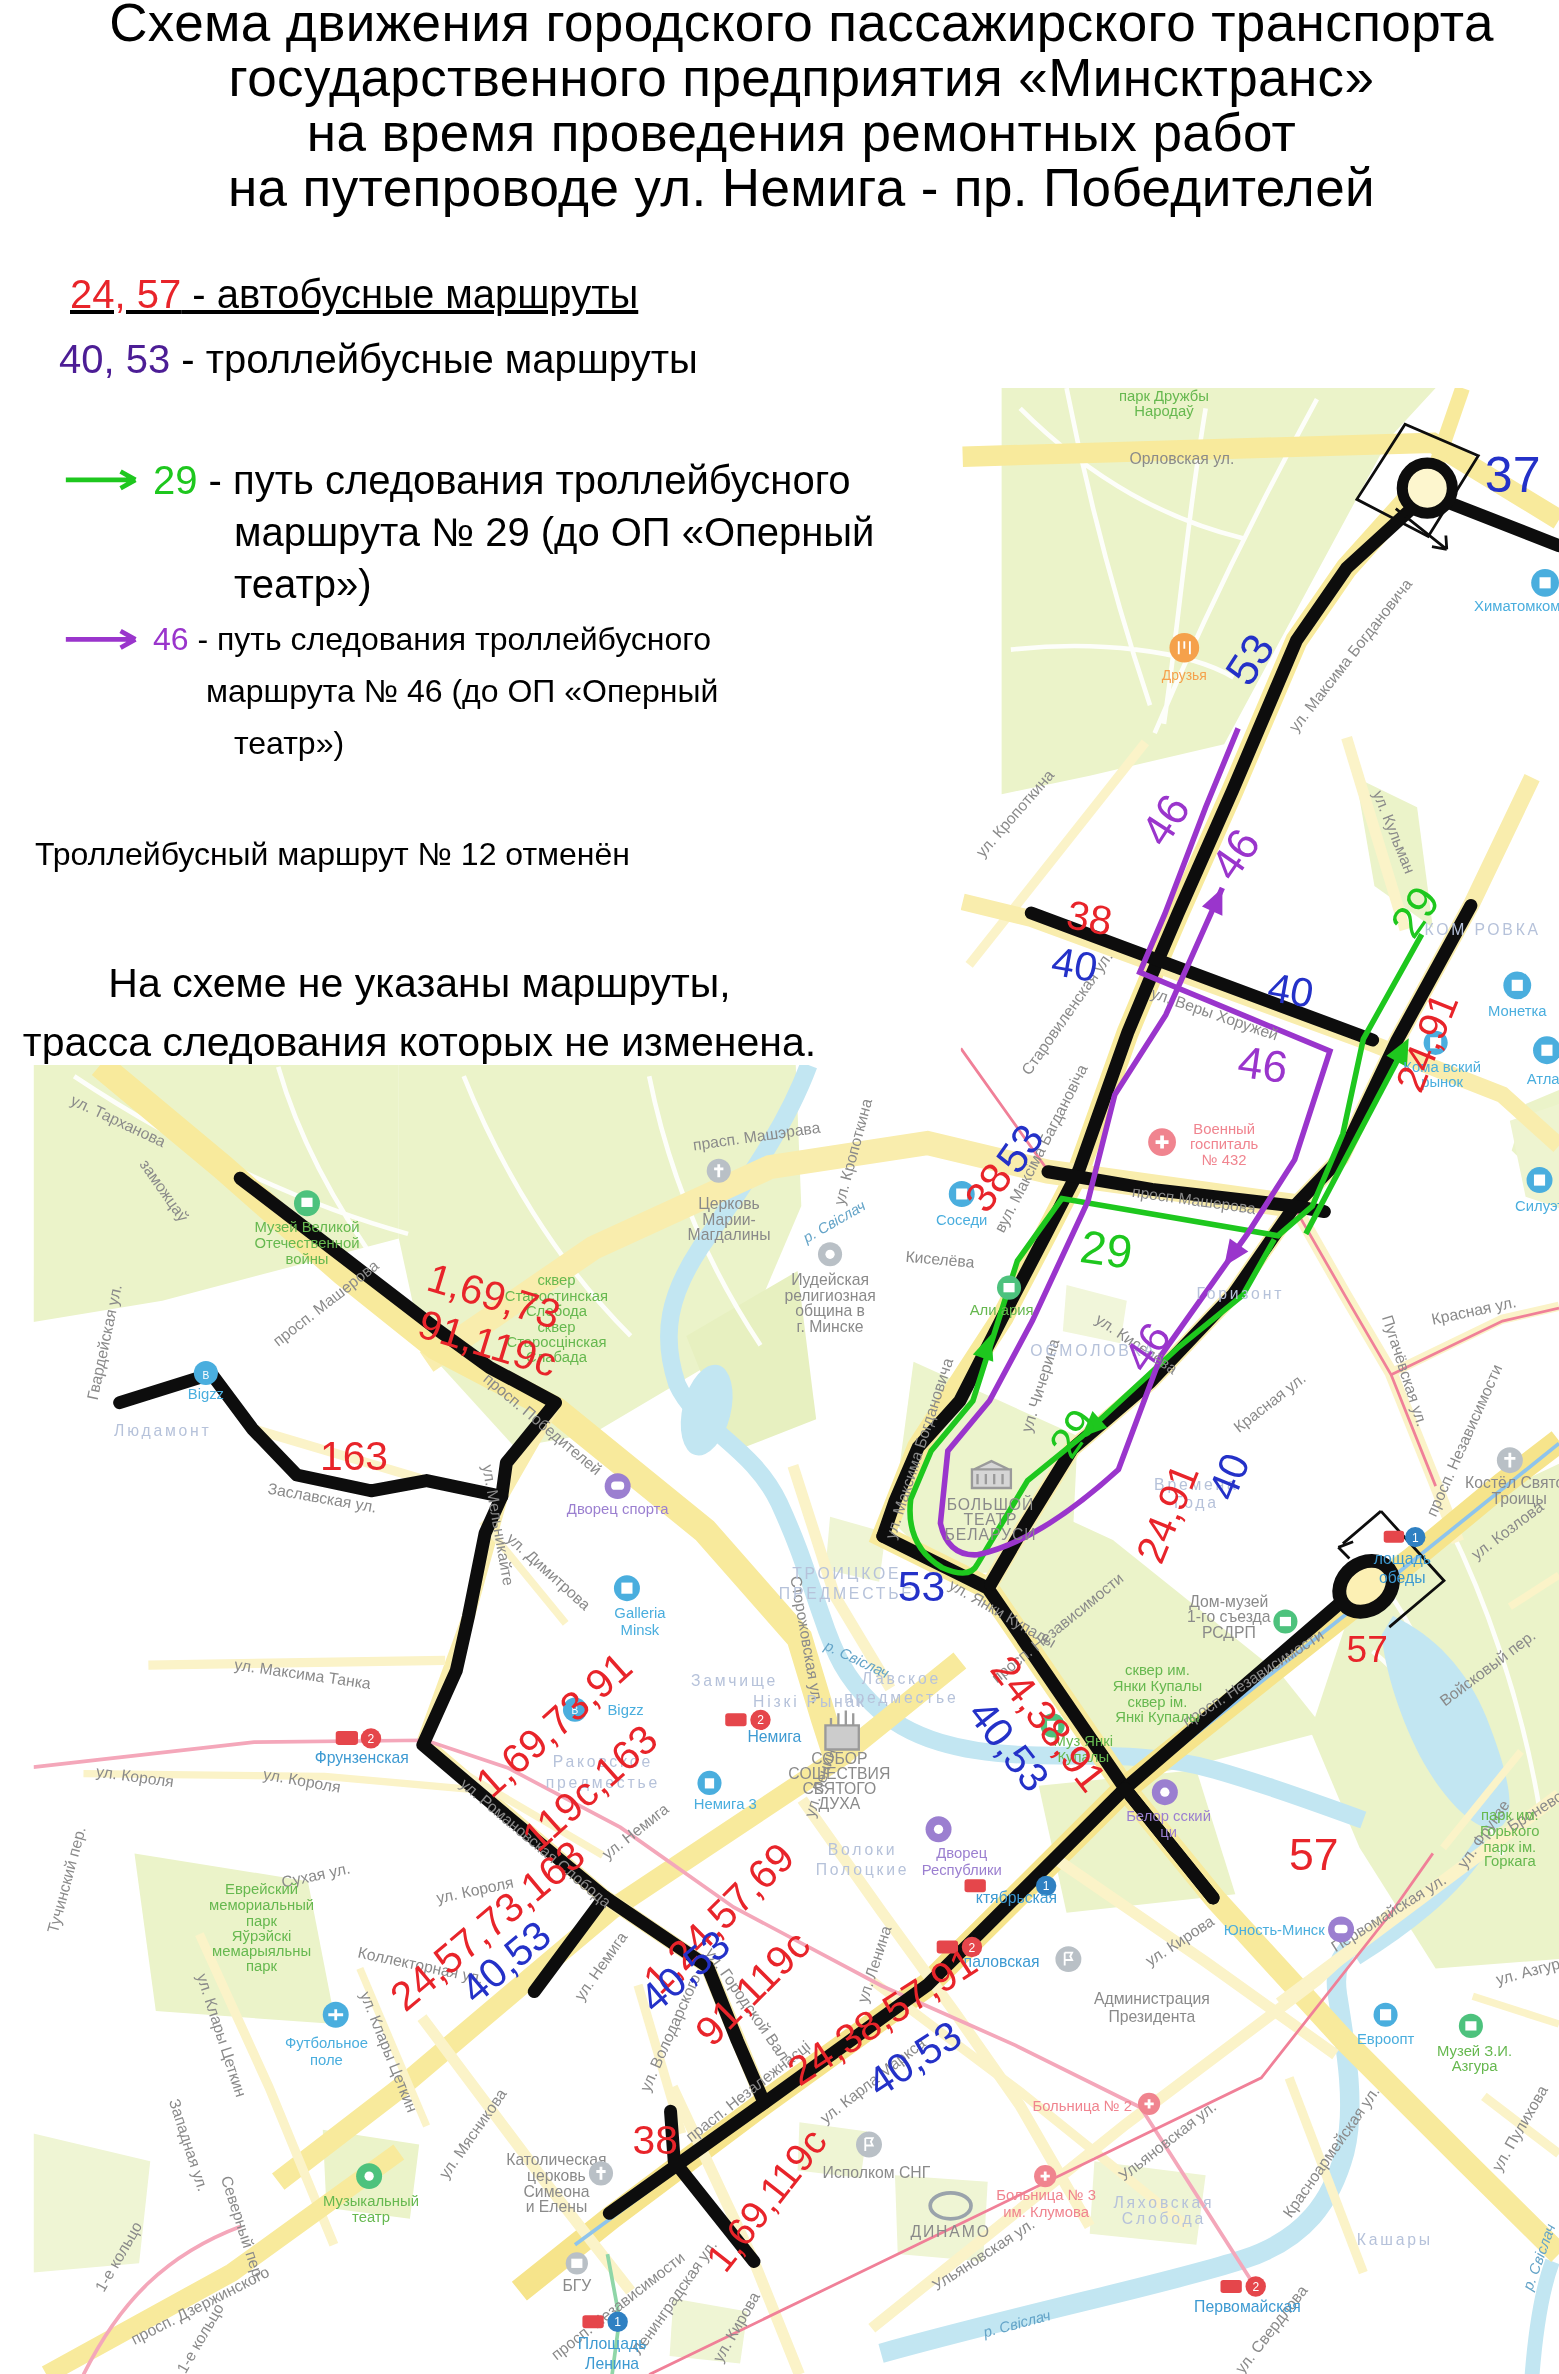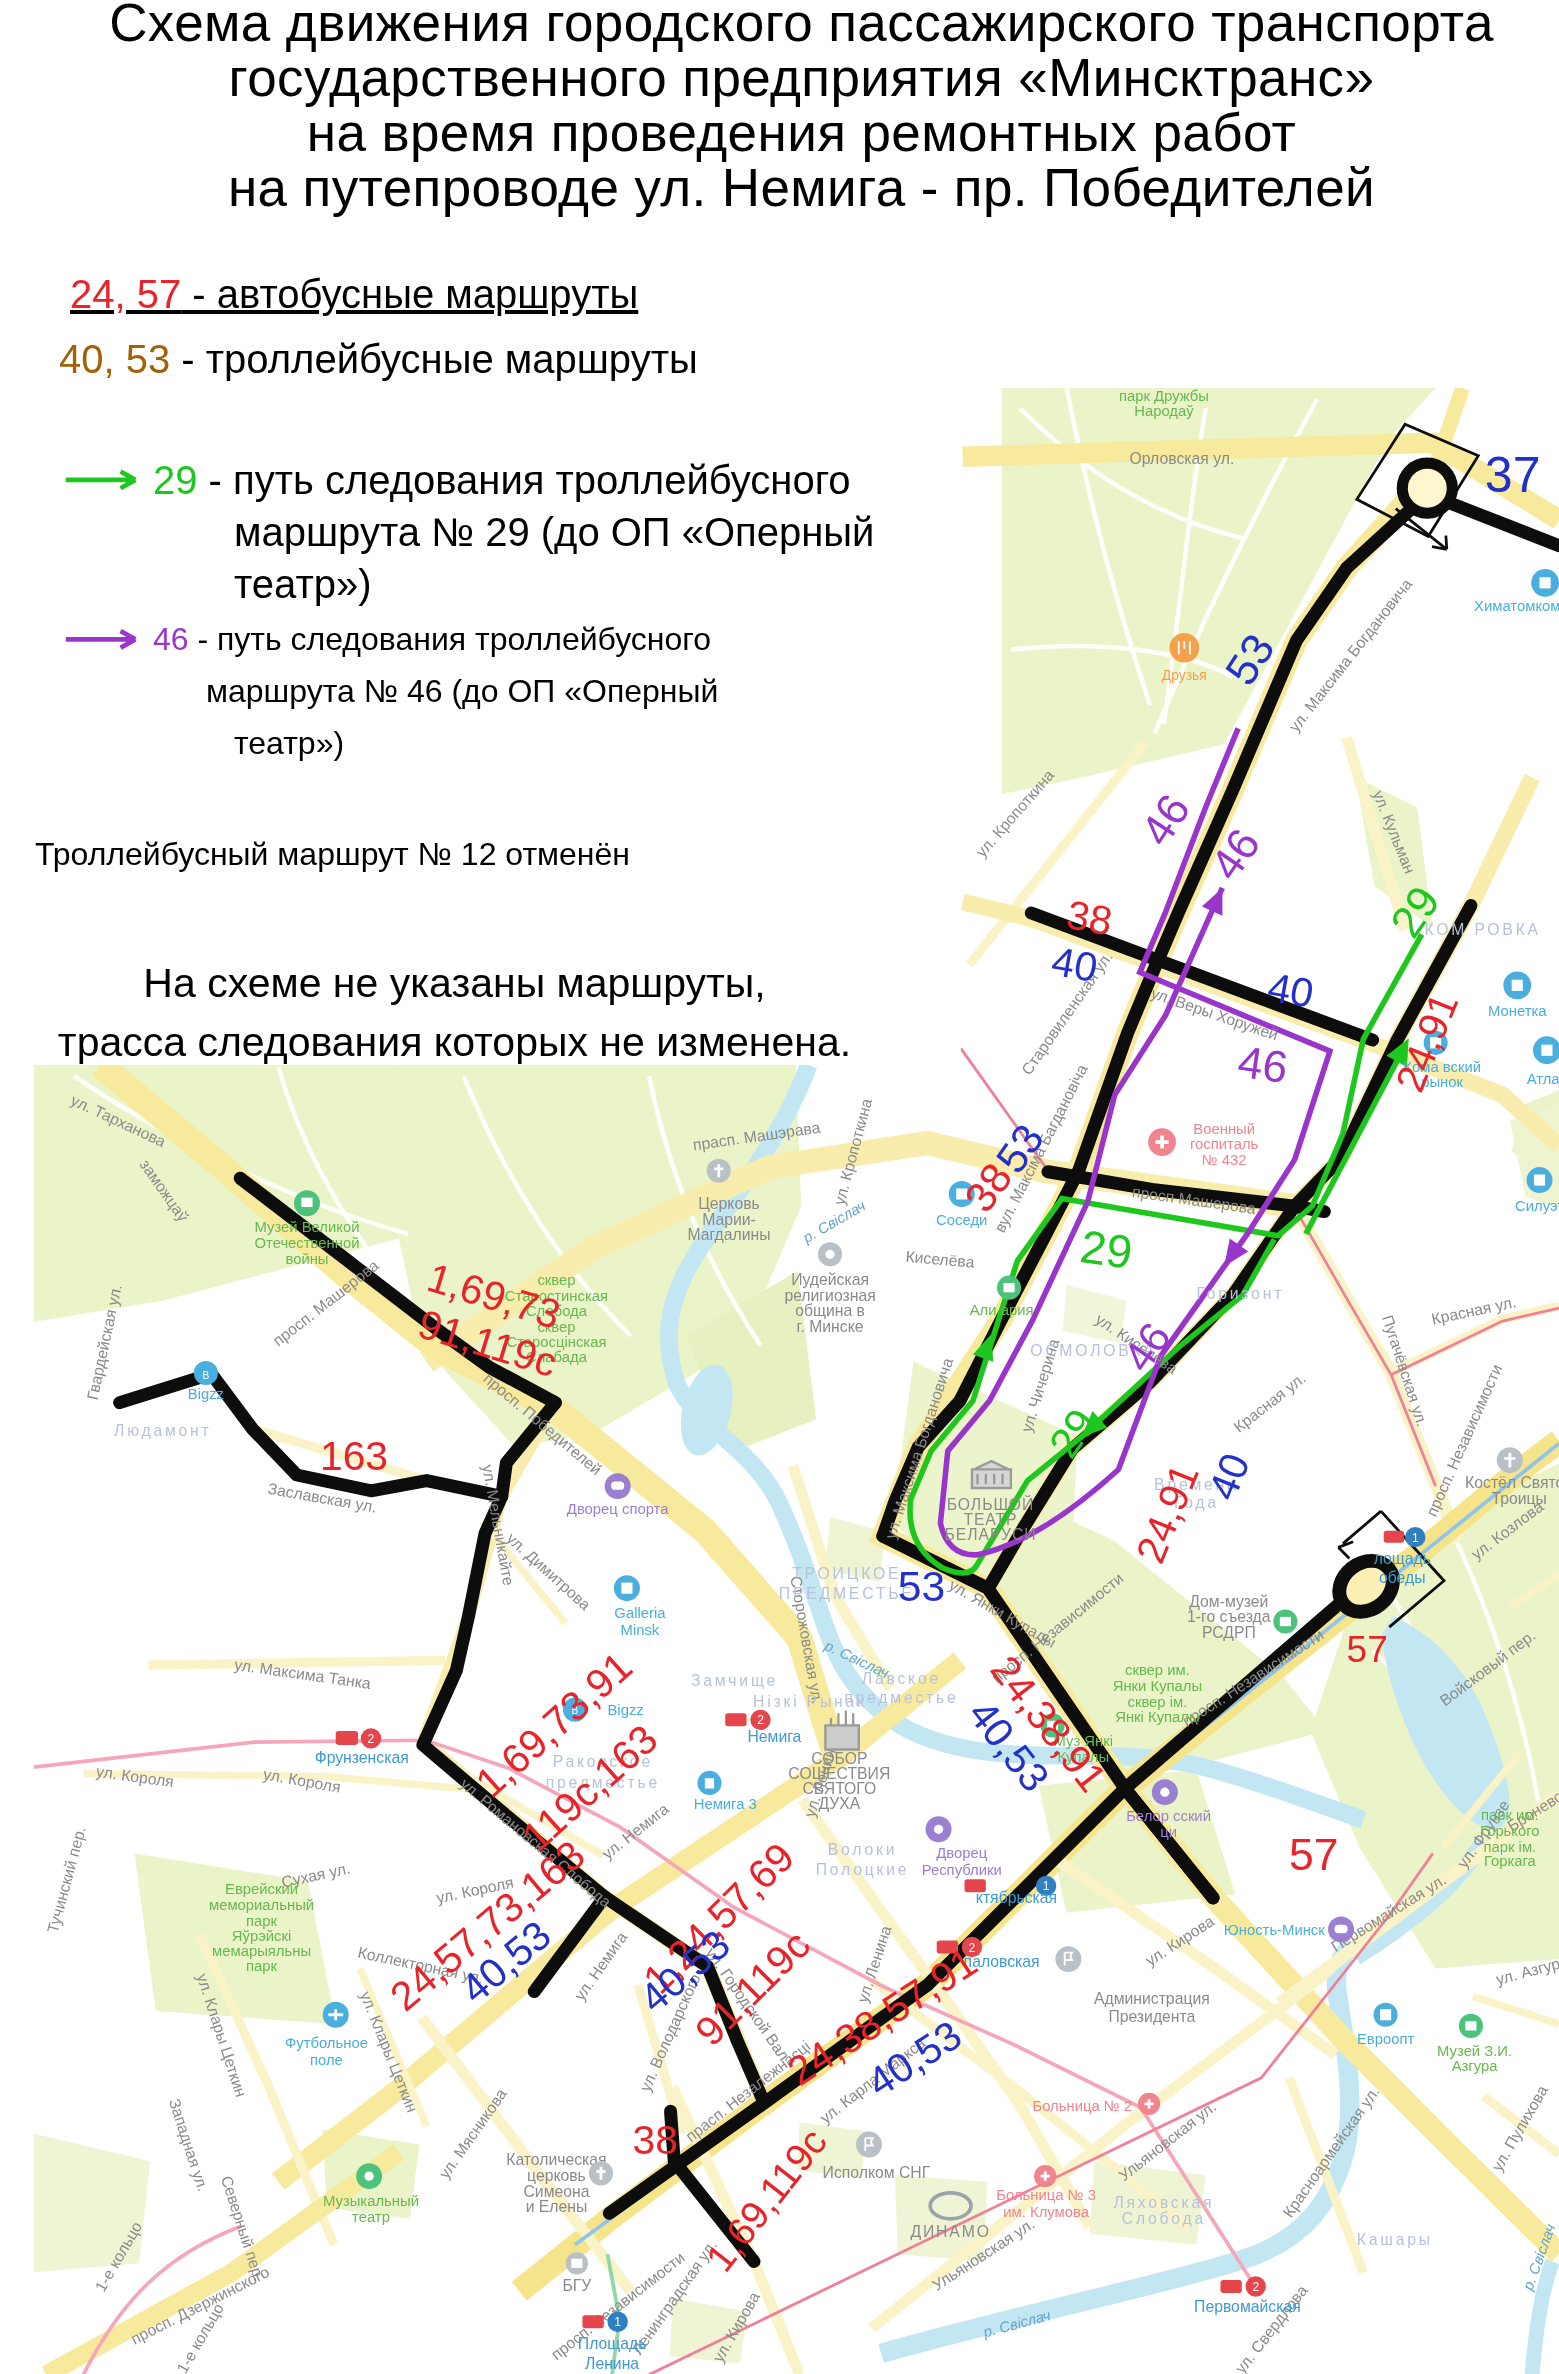--- a/index.html
+++ b/index.html
@@ -2,21 +2,21 @@
 <html style="font-size:15px"><head>
 <meta charset="utf-8">
 <style>
 html,body{margin:0;padding:0;background:#fff;}
 #page{position:relative;width:1559px;height:2375px;background:#fff;overflow:hidden;
   font-family:"Liberation Sans", sans-serif;}
 #title{position:absolute;left:43px;top:-4.6px;width:1517px;text-align:center;
   font-size:53px;line-height:55px;color:#000;letter-spacing:0.4px;}
 .leg{position:absolute;font-size:37px;color:#000;}
 .red{color:#e8242a;}
-.blu{color:#a16207;}
+.blu{color:#4c1d95;}
 .grn{color:#1ec71e;}
 .pur{color:#9a35cc;}
 svg text{font-family:"Liberation Sans", sans-serif;}
 .ms{fill:#8a8a8a;font-size:17px;}
 .mb{fill:#4aaede;font-size:16px;}
 .mg{fill:#66b84f;font-size:16px;}
 .mp{fill:#9b7fd0;font-size:16px;}
 .mk{fill:#f0848f;font-size:16px;}
 .md{fill:#b6c2da;font-size:17px;letter-spacing:3px;}
 .mw{fill:#64a4c8;font-size:16px;font-style:italic;}
@@ -32,21 +32,21 @@
 <div class="leg" style="left:70px;top:272px;font-size:40px;text-decoration:underline;"><span class="red">24, 57</span> - автобусные маршруты</div>
 
 <div class="leg" style="left:59px;top:337px;font-size:40px;"><span class="blu">40, 53</span> - троллейбусные маршруты</div>
 
 <div class="leg" style="left:153px;top:454px;font-size:40px;line-height:52px;"><span class="grn">29</span> - путь следования троллейбусного<br><span style="margin-left:81px;">маршрута № 29 (до ОП «Оперный</span><br><span style="margin-left:81px;">театр»)</span></div>
 
 <div class="leg" style="left:153px;top:613px;font-size:32px;line-height:52px;"><span class="pur">46</span> - путь следования троллейбусного<br><span style="margin-left:53px;">маршрута № 46 (до ОП «Оперный</span><br><span style="margin-left:81px;">театр»)</span></div>
 
 <div class="leg" style="left:35px;top:836px;font-size:32px;">Троллейбусный маршрут № 12 отменён</div>
 
-<div class="leg" style="left:0;top:954px;width:839px;text-align:center;font-size:41px;line-height:59px;padding-left:35px;">На схеме не указаны маршруты,<br>трасса следования которых не изменена.</div>
+<div class="leg" style="left:0;top:954px;width:839px;text-align:center;font-size:41px;line-height:59px;">На схеме не указаны маршруты,<br>трасса следования которых не изменена.</div>
 <svg id="map" width="1559" height="2375" viewBox="0 0 1681 2560" style="position:absolute;left:0;top:0;">
 <defs>
 <clipPath id="mapclip">
           <path d="M1036,418 H1681 V2560 H36 V1148 H1036 Z"></path>
         </clipPath>
 </defs>
 
 <path d="M71,517 H146 M146,517 l-16,-9 M146,517 l-16,9" stroke="#1ec71e" stroke-width="5" fill="none"></path>
 
 <path d="M71,689 H146 M146,689 l-16,-9 M146,689 l-16,9" stroke="#9a35cc" stroke-width="5" fill="none"></path>

